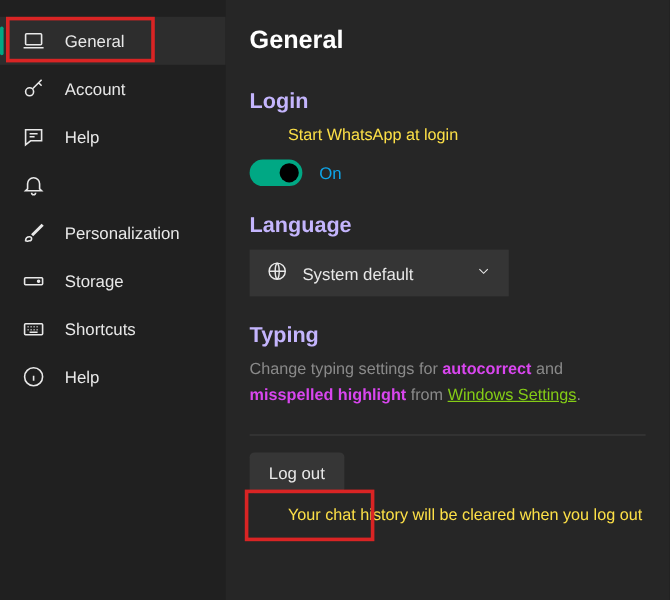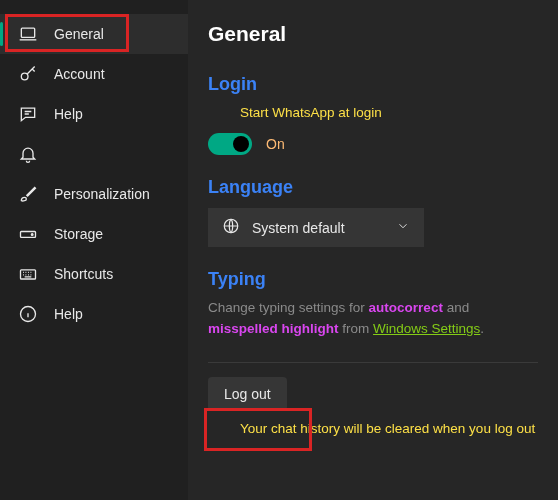--- a/index.html
+++ b/index.html
@@ -80,21 +80,21 @@
   h1 {
     font-size: 21px;
     font-weight: 600;
     margin-bottom: 28px;
     color: #fff;
   }
   h2 {
     font-size: 18px;
     font-weight: 600;
     margin-bottom: 8px;
-    color: #3b82f6;
+    color: #c4b5fd;
   }
   .section { margin-bottom: 22px; }
   .subtext {
     font-size: 13.5px;
     color: #fde047;
     line-height: 1.5;
     margin-left: 32px;
   }
   .toggle-row {
     display: flex;
@@ -112,21 +112,21 @@
   }
   .toggle-knob {
     position: absolute;
     right: 3px;
     top: 3px;
     width: 16px;
     height: 16px;
     background: #000;
     border-radius: 50%;
   }
-  .toggle-label { font-size: 14px; color: #fdba74; }
+  .toggle-label { font-size: 14px; color: #0ea5e9; }
   .dropdown {
     display: flex;
     align-items: center;
     background: #353535;
     border-radius: 0;
     padding: 9px 14px;
     width: 216px;
     gap: 12px;
     cursor: pointer;
     margin-top: 10px;

